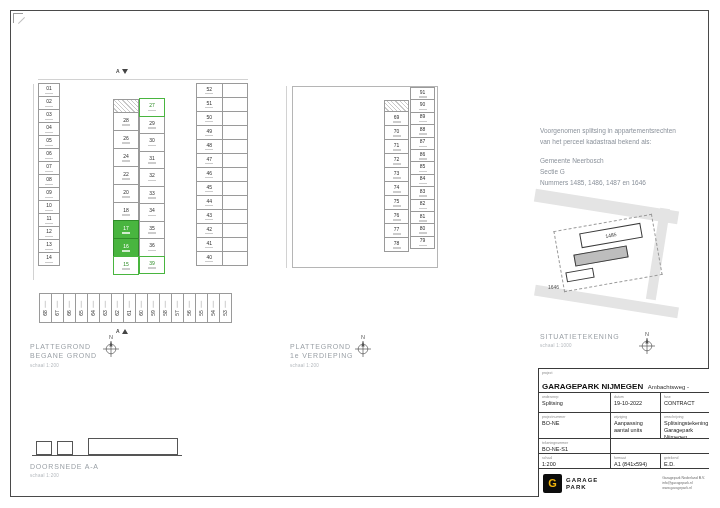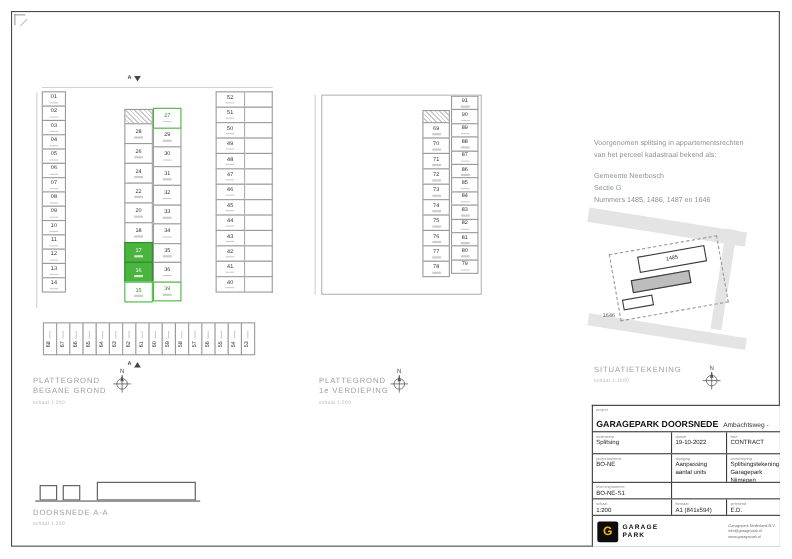--- a/index.html
+++ b/index.html
@@ -707,21 +707,21 @@
   <div class="plan-label" style="left:30px;top:462px">
     <div class="l1">DOORSNEDE  A-A</div>
     <div class="sc">schaal 1:200</div>
   </div>
 
   <div class="tblock">
 
     <div class="trow" style="height:24px">
       <div class="tc" style="flex:1">
         <span class="flab">project</span>
-        <span class="pname">GARAGEPARK DOORSNEDE</span>
+        <span class="pname">GARAGEPARK NIJMEGEN</span>
         <span class="psub">Ambachtsweg - Nijmegen</span>
       </div>
     </div>
 
     <div class="trow" style="height:20px">
       <div class="tc" style="width:71px">
         <span class="flab">onderwerp</span>
         <span class="fval">Splitsing</span>
       </div>
       <div class="tc" style="width:50px">

